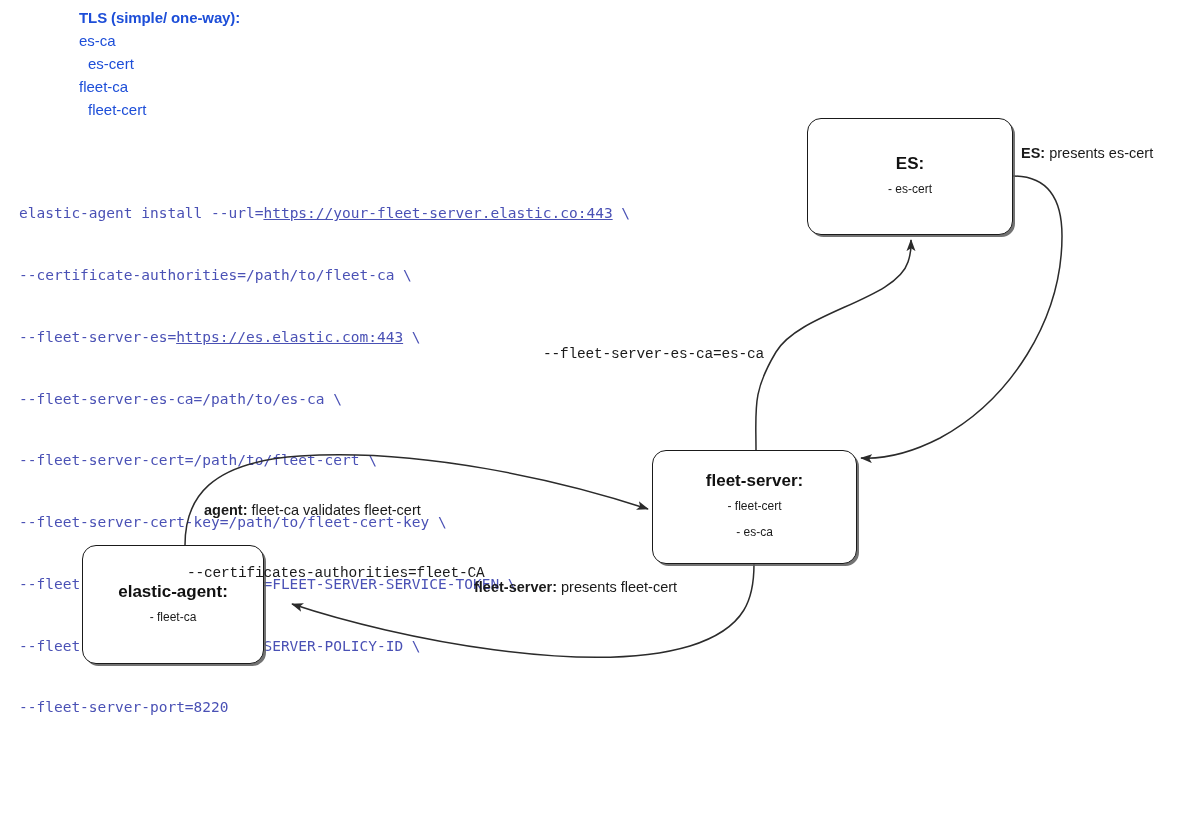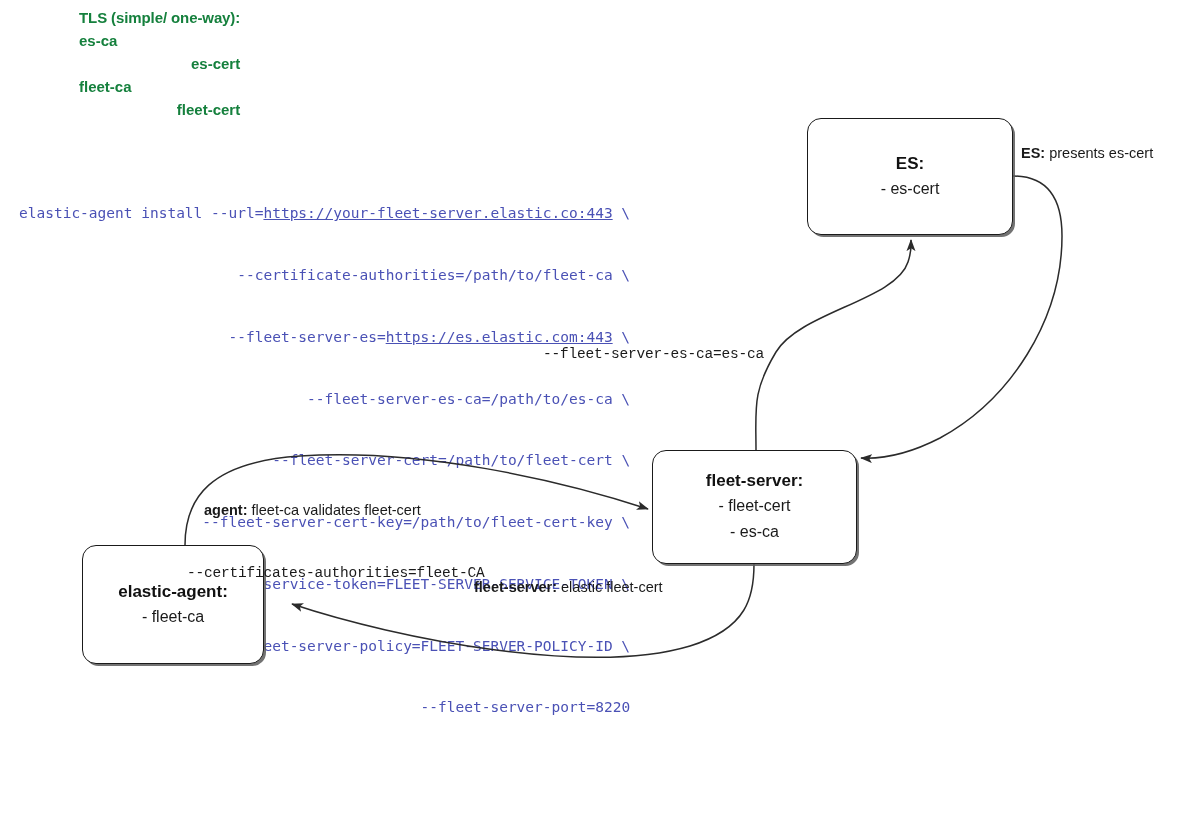--- a/index.html
+++ b/index.html
@@ -16,48 +16,47 @@
     color: #111111;
   }
 
   
   #tls-legend {
     position: absolute;
     left: 79px;
     top: 6px;
     line-height: 23px;
     font-size: 15px;
-    color: #15803d;
+    color: #1d4ed8;
   }
   #tls-legend .tls-title {
     font-weight: bold;
     font-size: 15px;
     letter-spacing: -0.1px;
   }
   #tls-legend .tls-line {
-    font-weight: bold;
+    font-weight: normal;
   }
   #tls-legend .tls-indent {
     padding-left: 9px;
-    text-align: right;
   }
 
   
   #install-command {
     position: absolute;
     left: 19px;
     top: 162px;
     font-family: "DejaVu Sans Mono", "Liberation Mono", monospace;
     font-size: 14.5px;
     line-height: 20.6px;
     color: #4a51b5;
     white-space: pre;
     letter-spacing: 0px;
   }
-  #install-command .code-line { display: block; text-align: right; }
+  #install-command .code-line { display: block; }
   #install-command .url {
     text-decoration: underline;
     color: #4a51b5;
   }
 
   
   #diagram-canvas {
     position: absolute;
     left: 0;
     top: 0;
@@ -80,21 +79,21 @@
     justify-content: center;
     text-align: center;
   }
   .node-title {
     font-weight: bold;
     font-size: 17px;
     color: #111111;
     line-height: 24px;
   }
   .node-line {
-    font-size: 16px;
+    font-size: 12px;
     color: #1a1a1a;
     line-height: 26px;
     font-weight: normal;
   }
 
   #node-es     { left: 807px; top: 118px; width: 206px; height: 117px; }
   #node-fleet  { left: 652px; top: 450px; width: 205px; height: 114px; }
   #node-agent  { left: 82px;  top: 545px; width: 182px; height: 119px; }
 
   
@@ -187,14 +186,14 @@
 <div class="edge-label" id="label-fs-validates">
   <span class="lbl-code">--fleet-server-es-ca=es-ca</span>
 </div>
 
 <div class="edge-label" id="label-agent-validates">
   <span class="lbl-prose"><b>agent:</b><span> fleet-ca validates fleet-cert</span></span>
   <span class="lbl-code">--certificates-authorities=fleet-CA</span>
 </div>
 
 <div class="edge-label" id="label-fs-presents">
-  <span class="lbl-prose"><b>fleet-server:</b><span> elastic fleet-cert</span></span>
+  <span class="lbl-prose"><b>fleet-server:</b><span> presents fleet-cert</span></span>
 </div>
 
 </body></html>

